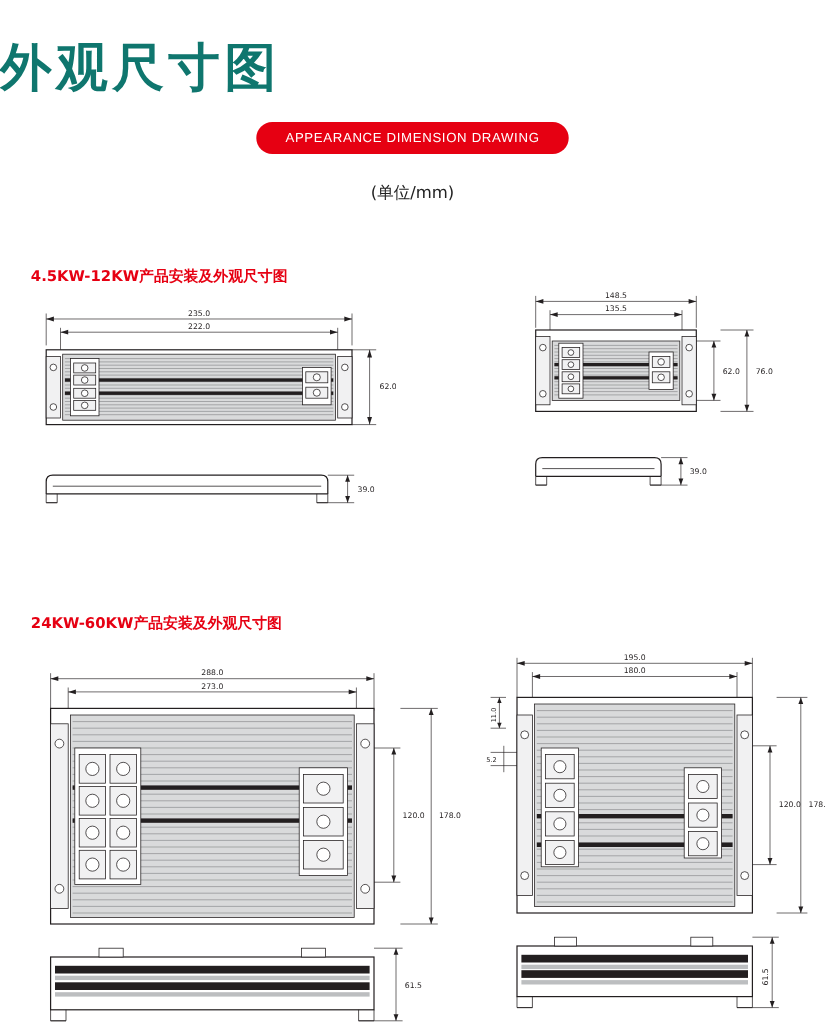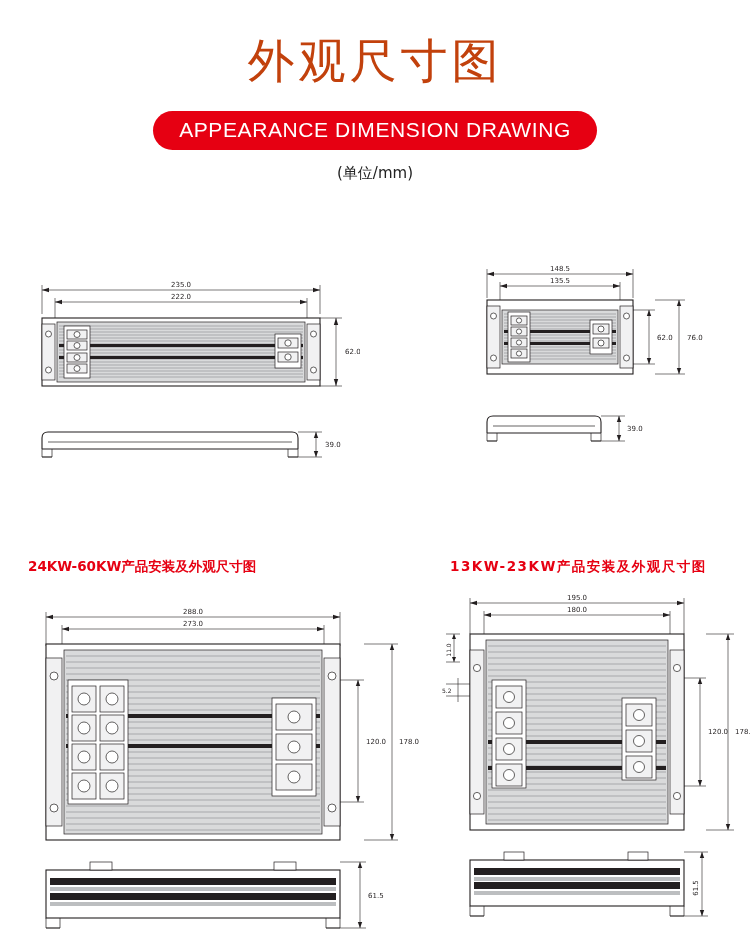--- a/index.html
+++ b/index.html
@@ -7,43 +7,43 @@
     margin: 0; padding: 0;
     width: 750px; height: 937px;
     background: #ffffff;
     font-family: "Liberation Sans", sans-serif;
     overflow: hidden;
   }
   .page { position: relative; width: 750px; height: 937px; background: #fff; }
 
   
   .title-main {
-    text-align: center;
-    color: #c2410c;
+    text-align: left;
+    color: #0f766e;
     font-size: 47px;
-    font-weight: normal;
+    font-weight: bold;
     letter-spacing: 4px;
     margin-top: 30px;
     font-family: "DejaVu Sans", "Liberation Sans", sans-serif;
   }
   .title-pill-wrap { text-align: center; margin-top: 18px; }
   .title-pill {
     display: inline-block;
     background: #e60012;
     color: #fff;
     border-radius: 20px;
     padding: 7px 26px 8px 26px;
-    font-size: 21px;
+    font-size: 12px;
     letter-spacing: 0.6px;
   }
   .title-unit {
     text-align: center;
     color: #222;
     font-size: 15px;
-    margin-top: 14px;
+    margin-top: 26px;
     font-family: "DejaVu Sans", "Liberation Sans", sans-serif;
   }
 
   
   .sec-label {
     position: absolute;
     color: #e60012;
     font-size: 13.5px;
     font-weight: bold;
     font-family: "DejaVu Sans", "Liberation Sans", sans-serif;
@@ -74,25 +74,25 @@
 <body>
 
 <div class="page">
 
   <div class="title-main">外观尺寸图</div>
   <div class="title-pill-wrap">
     <span class="title-pill">APPEARANCE DIMENSION DRAWING</span>
   </div>
   <div class="title-unit">(单位/mm)</div>
 
+  <div class="sec-label" style="left:28px; top:212px;">4.5KW-12KW产品安装及外观尺寸图</div>
 
 
   <div class="sec-label" style="left:28px; top:528px;text-align:right;">24KW-60KW产品安装及外观尺寸图</div>
 
-  <div class="sec-label" style="left:450px; top:528px; letter-spacing:1.5px;">13KW-23KW产品安装及外观尺寸图</div>
 
   <div class="panel" style="left:20px; top:244px;">
     <svg width="340" height="210" viewBox="0 0 340 210">
 
       <g>
         <line class="dim" x1="22" y1="16" x2="300" y2="16"></line>
         <line class="dim" x1="22" y1="11" x2="22" y2="40"></line>
         <line class="dim" x1="300" y1="11" x2="300" y2="40"></line>
         <path class="dark" d="M22,16 l7,-2.2 v4.4 z"></path>
         <path class="dark" d="M300,16 l-7,-2.2 v4.4 z"></path>

